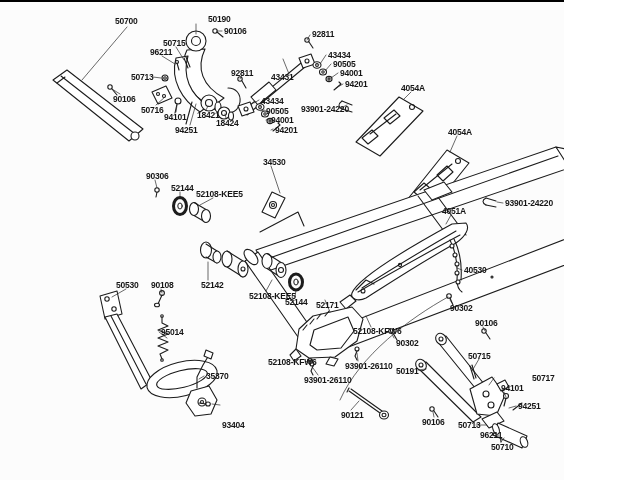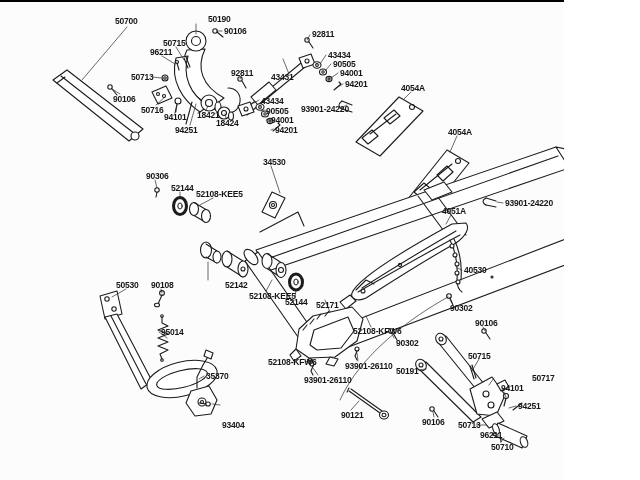--- a/index.html
+++ b/index.html
@@ -363,21 +363,21 @@
       <div class="lbl" style="left: 271px; top: 116px;">94001</div>
       <div class="lbl b" style="left: 275px; top: 126px;">94201</div>
       <div class="lbl" style="left: 301px; top: 105px;">93901-24220</div>
       <div class="lbl" style="left: 401px; top: 84px;">4054A</div>
       <div class="lbl" style="left: 448px; top: 128px;">4054A</div>
       <div class="lbl" style="left: 505px; top: 199px;">93901-24220</div>
       <div class="lbl" style="left: 263px; top: 158px;">34530</div>
       <div class="lbl" style="left: 146px; top: 172px;">90306</div>
       <div class="lbl" style="left: 171px; top: 184px;">52144</div>
       <div class="lbl" style="left: 196px; top: 190px;">52108-KEE5</div>
-      <div class="lbl" style="left: 201px; top: 281px; margin-left: 24px;">52142</div>
+      <div class="lbl" style="left: 201px; top: 281px;">52142</div>
       <div class="lbl" style="left: 249px; top: 292px;">52108-KEE5</div>
       <div class="lbl" style="left: 285px; top: 298px;">52144</div>
       <div class="lbl" style="left: 316px; top: 301px; text-align: center;">52171</div>
       <div class="lbl b" style="left: 442px; top: 207px;">4051A</div>
       <div class="lbl" style="left: 464px; top: 266px;">40530</div>
       <div class="lbl" style="left: 450px; top: 304px;">90302</div>
       <div class="lbl" style="left: 475px; top: 319px;">90106</div>
       <div class="lbl" style="left: 116px; top: 281px;">50530</div>
       <div class="lbl" style="left: 151px; top: 281px;">90108</div>
       <div class="lbl" style="left: 161px; top: 328px;">95014</div>

